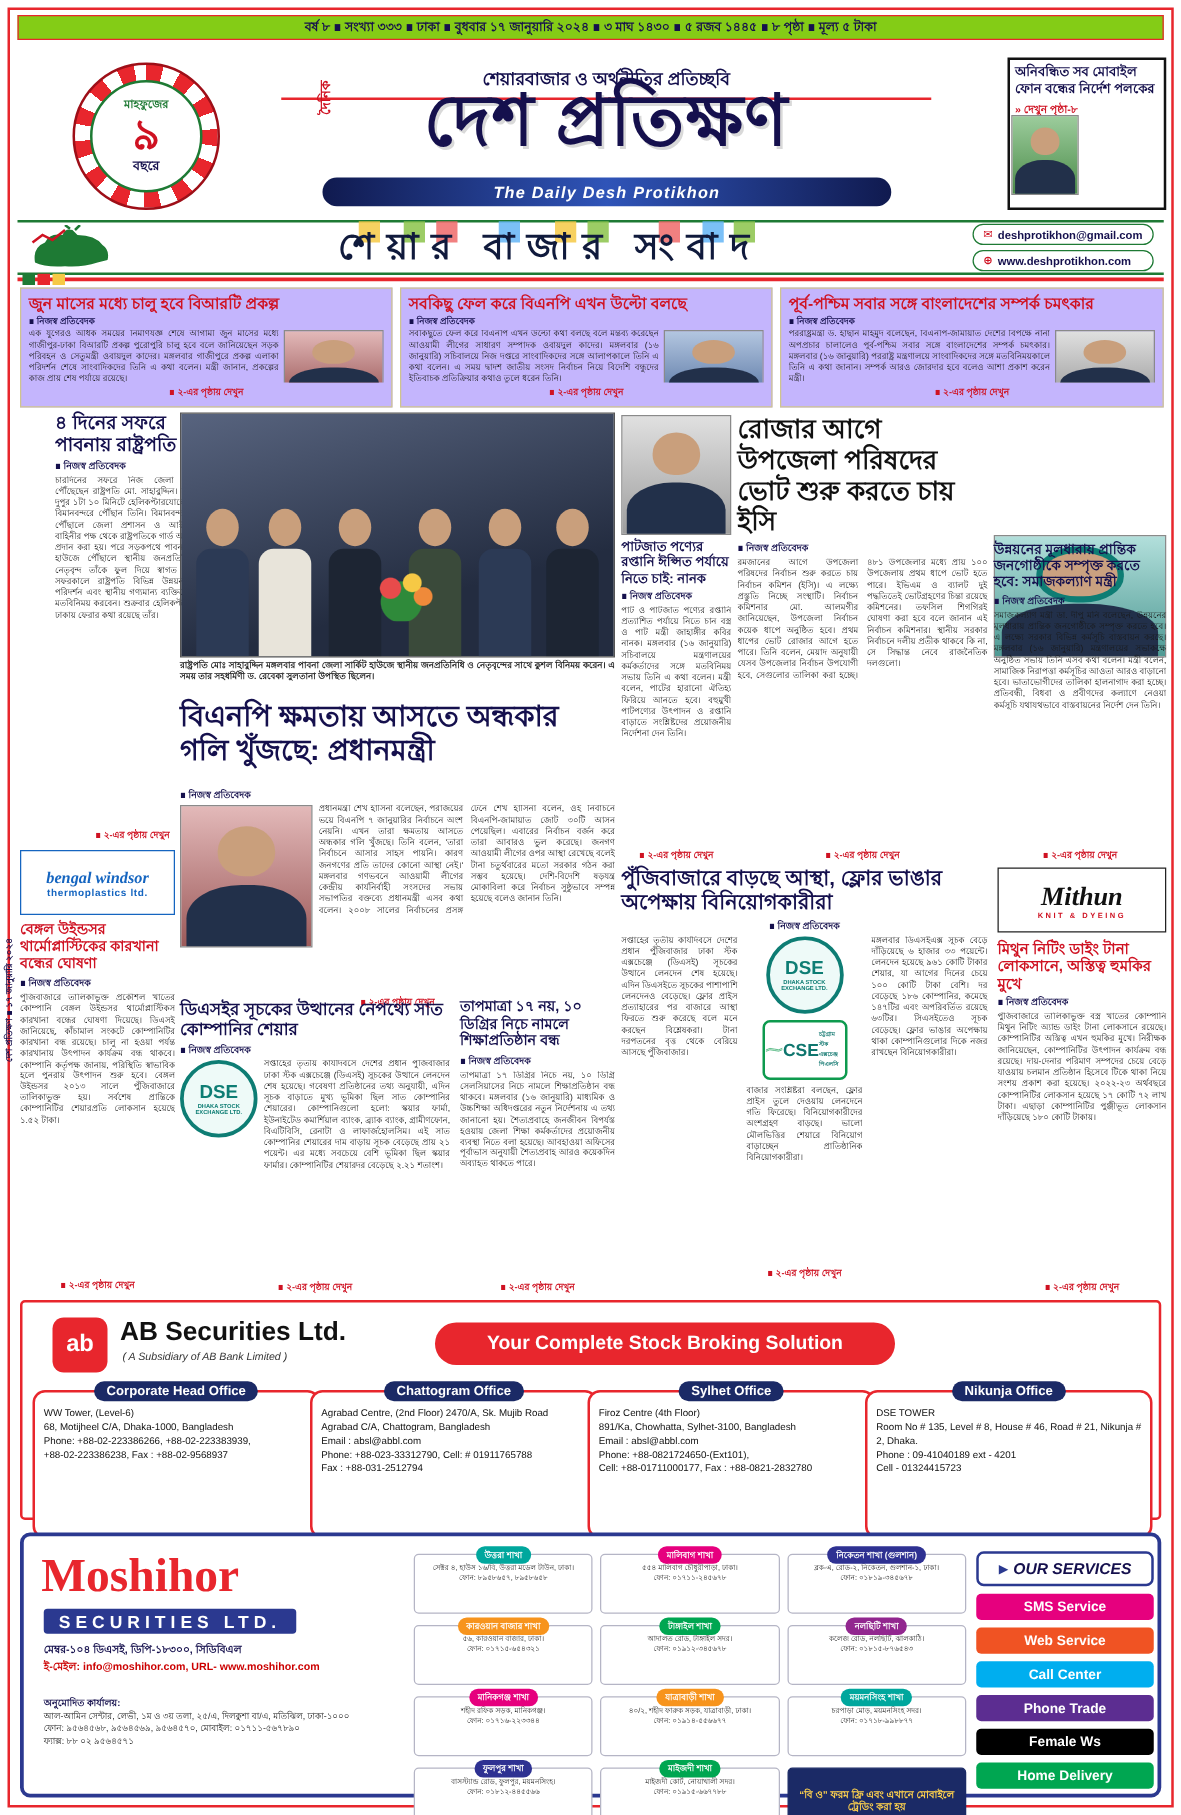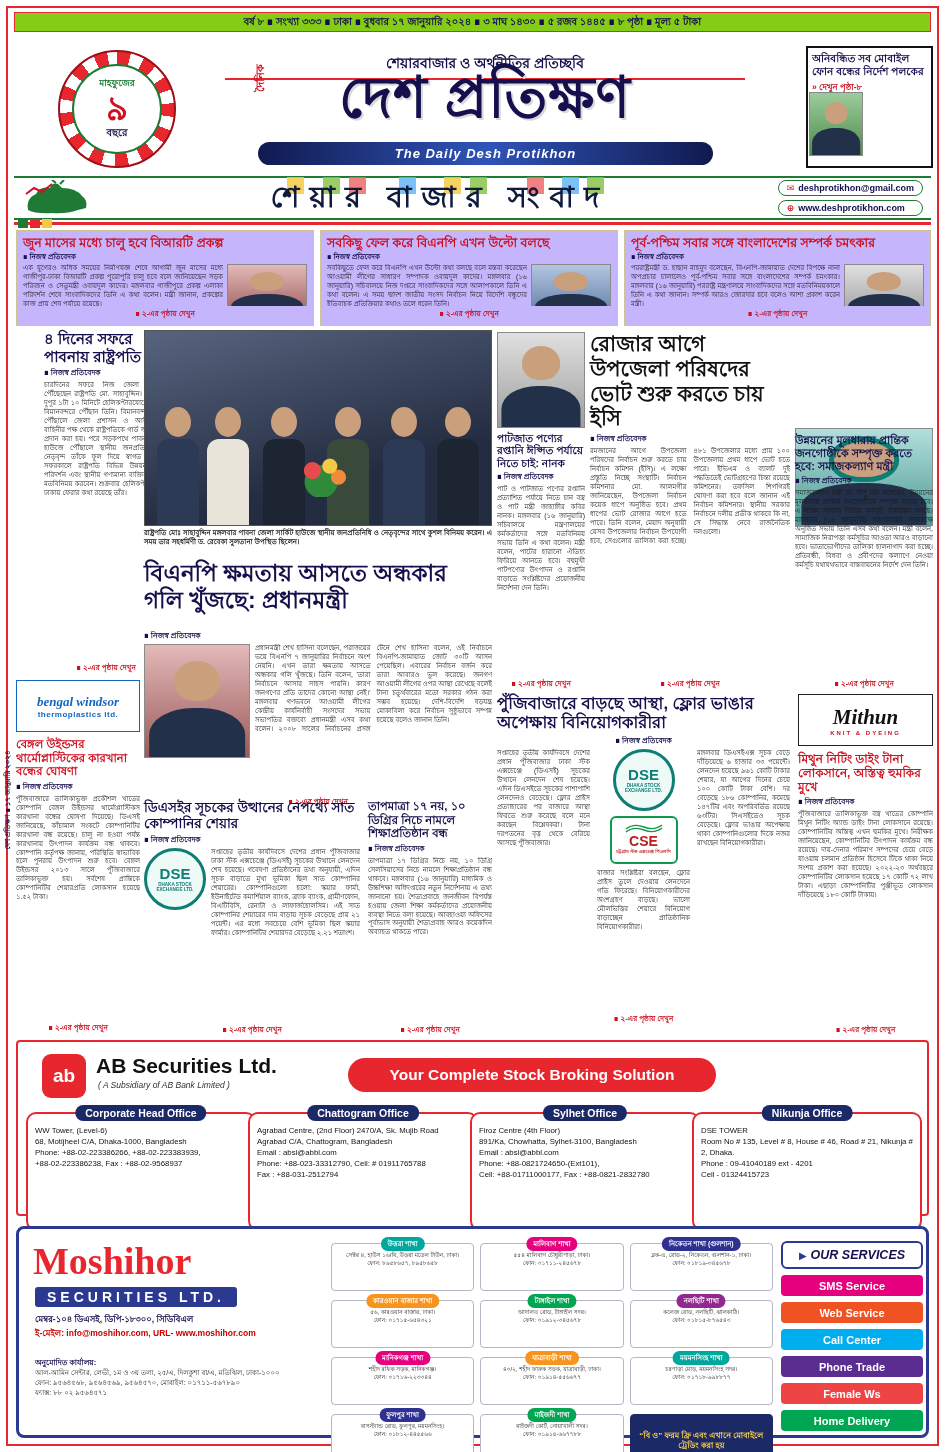--- a/index.html
+++ b/index.html
@@ -77,21 +77,21 @@
   .fig{position:absolute;bottom:0;width:42px;height:118px;}
   .fig::before{content:"";position:absolute;left:50%;top:0;width:26px;height:30px;transform:translateX(-50%);background:#c99f7c;border-radius:50%;}
   .fig::after{content:"";position:absolute;left:50%;bottom:0;width:42px;height:86px;transform:translateX(-50%);background:#1d2533;border-radius:12px 12px 0 0;}
   .fig.w::after{background:#e8e4da;} .fig.g::after{background:#3a4a3a;} .fig.n::after{background:#2c3a55;}
   .bouquet{position:absolute;left:150px;bottom:28px;width:58px;height:44px;background:radial-gradient(circle at 30% 40%,#e84b4b 8px,transparent 9px),radial-gradient(circle at 60% 30%,#f6c945 7px,transparent 8px),radial-gradient(circle at 75% 55%,#ef8a3a 7px,transparent 8px),radial-gradient(circle at 45% 65%,#2f8a3a 16px,transparent 17px);}
   .caption{left:144px;top:528px;width:348px;font-size:7px;line-height:1.3;color:#222;text-align:justify;font-weight:600;}
 
   
   .dse{width:56px;height:56px;border-radius:50%;border:3px solid #0e7d74;background:#eefaf8;display:flex;flex-direction:column;align-items:center;justify-content:center;color:#0e7d74;flex:none;}
   .dse b{font-size:15px;} .dse span{font-size:4.6px;font-weight:700;text-align:center;line-height:1.1;}
-  .cse{width:64px;height:44px;border:2px solid #0d9a4e;border-radius:6px;background:#fff;display:flex;flex-direction:column;align-items:center;justify-content:center;color:#b91c1c;flex:none;}
+  .cse{width:64px;height:44px;border:2px solid #0d9a4e;border-radius:6px;background:#fff;display:flex;align-items:center;justify-content:center;color:#0f766e;flex:none;}
   .cse b{font-size:14px;line-height:1;} .cse span{font-size:4.6px;font-weight:700;}
   .bengal-logo{border:1.5px solid #1565c0;background:#fff;display:flex;flex-direction:column;align-items:center;justify-content:center;text-align:center;}
   .bengal-logo .l1{font-size:13px;font-weight:800;font-style:italic;color:#1565c0;font-family:"Liberation Serif","DejaVu Serif",serif;}
   .bengal-logo .l2{font-size:8px;font-weight:700;color:#1565c0;letter-spacing:.5px;}
   .mithun-logo{border:1.5px solid #222;background:#fff;display:flex;flex-direction:column;align-items:center;justify-content:center;}
   .mithun-logo .m1{font-size:21px;font-weight:800;font-style:italic;color:#111;font-family:"Liberation Serif","DejaVu Serif",serif;}
   .mithun-logo .m2{font-size:6px;font-weight:700;color:#cf1222;letter-spacing:2px;}
 
   
   .ab{left:16px;top:1040px;width:913px;height:176px;border:2px solid #e8262d;border-radius:4px;background:#fff;}
@@ -450,17 +450,17 @@
 
     <div class="services">
       <div class="svc-head">
         <span class="fl">▶</span>
         <span>OUR SERVICES</span>
       </div>
       <div class="svc-btn" style="background: rgb(230, 0, 126);">SMS Service</div>
       <div class="svc-btn" style="background: rgb(240, 83, 35);">Web Service</div>
       <div class="svc-btn" style="background: rgb(0, 174, 239);">Call Center</div>
       <div class="svc-btn" style="background: rgb(92, 45, 145);">Phone Trade</div>
-      <div class="svc-btn" style="background: #ef4444;">Female Ws</div>
+      <div class="svc-btn" style="background: #000000;">Female Ws</div>
       <div class="svc-btn" style="background: rgb(0, 166, 81);">Home Delivery</div>
     </div>
   </section>
 </div>
 
 </body></html>

